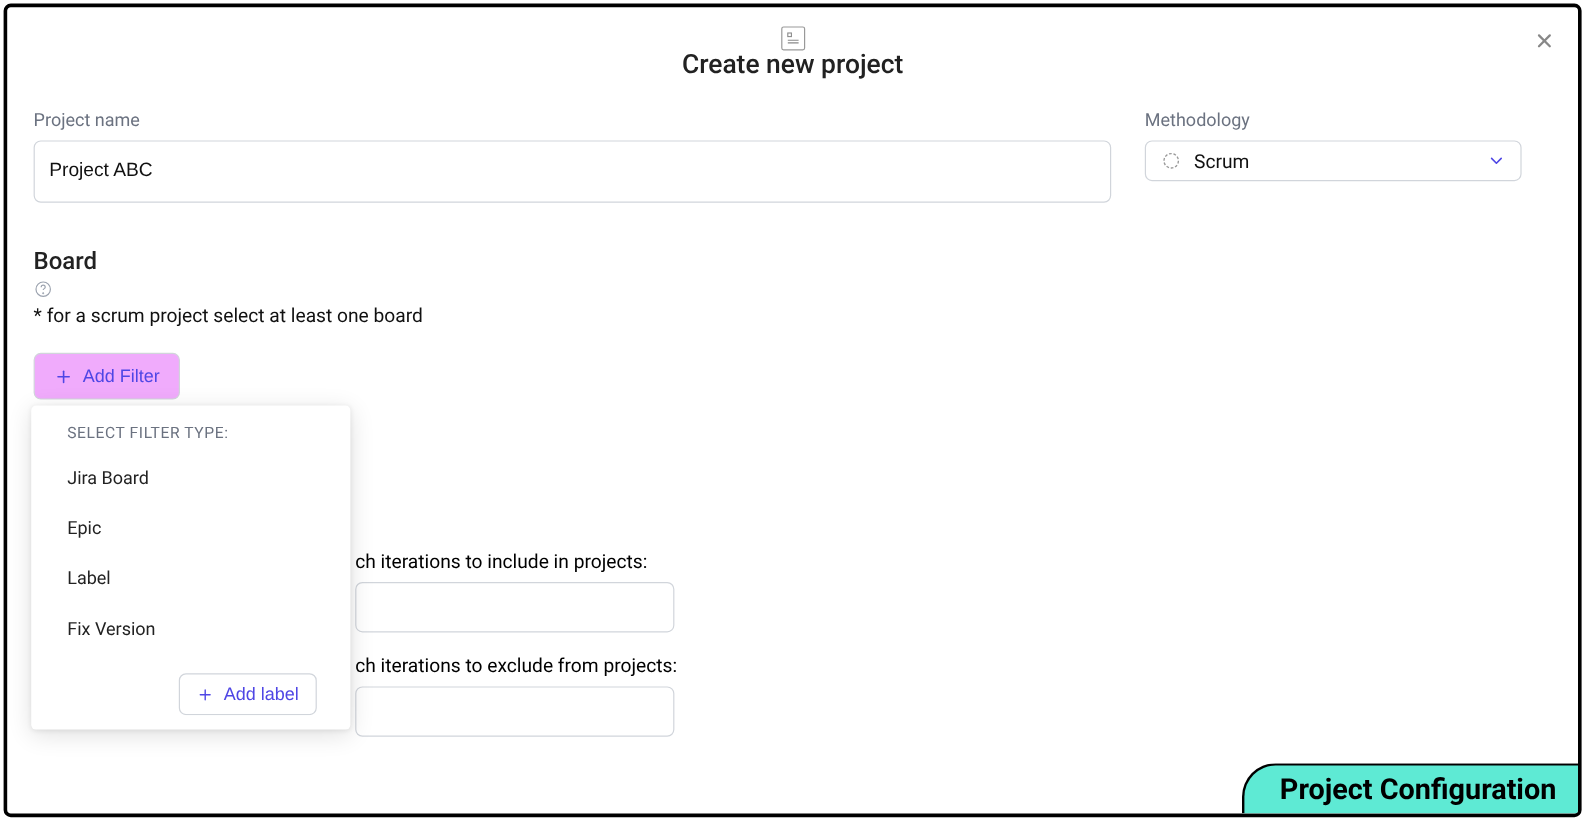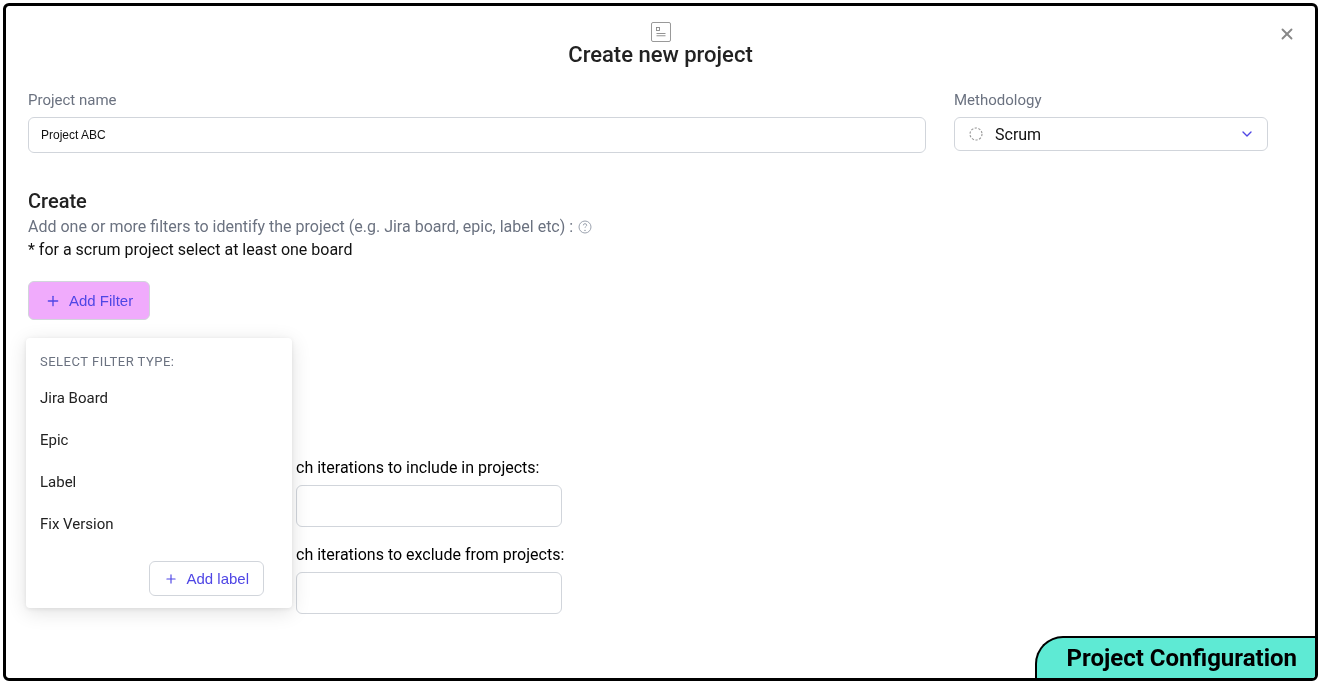--- a/index.html
+++ b/index.html
@@ -101,23 +101,23 @@
     .form-label {
       font-size: 15px;
       color: #6b7280;
       margin-bottom: 8px;
     }
     
     .text-input {
       border: 1px solid #d1d5db;
       border-radius: 6px;
       padding: 10px 12px;
-      font-size: 12px;
+      font-size: 16px;
       color: #111;
-      height: 36px;
+      height: 52px;
       outline: none;
     }
     
     .select-wrap {
       position: relative;
     }
     
     .select-input {
       border: 1px solid #d1d5db;
       border-radius: 6px;
@@ -198,21 +198,21 @@
     }
     
     .dropdown-panel {
       position: absolute;
       left: 20px;
       top: 332px;
       width: 266px;
       background: #fff;
       border-radius: 4px;
       box-shadow: 0 4px 20px rgba(0,0,0,0.12), 0 1px 4px rgba(0,0,0,0.08);
-      padding: 16px 0 12px 0;
+      padding: 16px 0 12px 16px;
       z-index: 10;
     }
     
     .dropdown-header {
       font-size: 13px;
       color: #6b7280;
       letter-spacing: 0.5px;
       padding: 0 14px 8px 14px;
     }
     
@@ -318,23 +318,22 @@
             </svg>
             <span>Scrum</span>
             <svg class="select-chevron" viewBox="0 0 24 24" fill="none" stroke="currentColor" stroke-width="2" stroke-linecap="round" stroke-linejoin="round">
               <polyline points="6 9 12 15 18 9"></polyline>
             </svg>
           </div>
         </div>
       </div>
     </div>
     
-    <h2 class="scope-heading">Create</h2>
+    <h2 class="scope-heading">Board</h2>
     <div class="scope-hint">
-      <span>Add one or more filters to identify the project (e.g. Jira board, epic, label etc) :</span>
       <svg class="help-circle" viewBox="0 0 24 24" fill="none" stroke="currentColor" stroke-width="1.5">
         <circle cx="12" cy="12" r="9"></circle>
         <path d="M9.5 9.5a2.5 2.5 0 115 0c0 1.5-2.5 2-2.5 3.5"></path>
         <circle cx="12" cy="17" r="0.5" fill="currentColor"></circle>
       </svg>
     </div>
     <div class="scope-note">* for a scrum project select at least one board</div>
     
     <button class="add-filter-btn">
       <svg class="plus-icon" viewBox="0 0 24 24" fill="none" stroke="currentColor" stroke-width="2" stroke-linecap="round">

